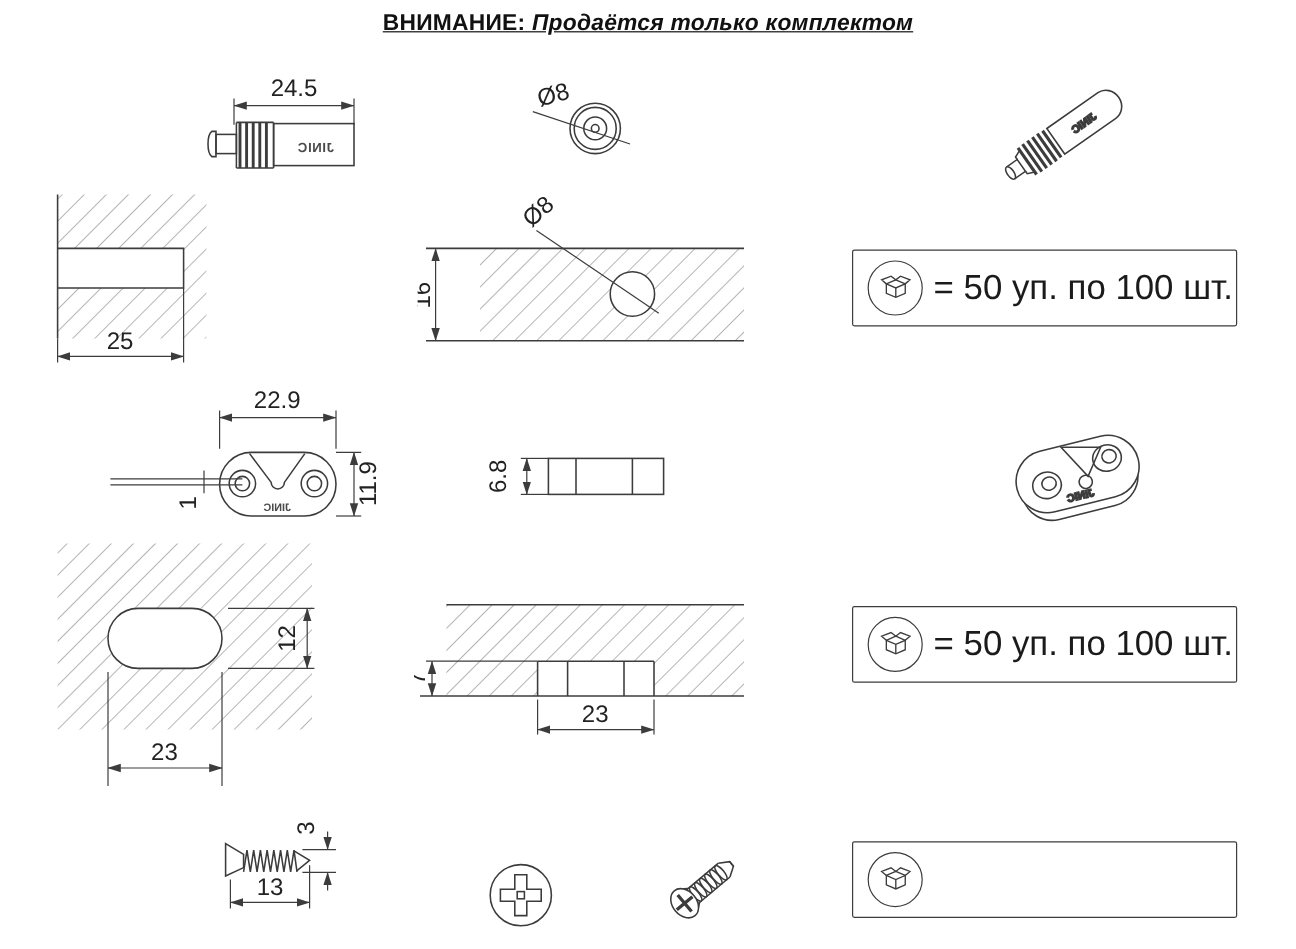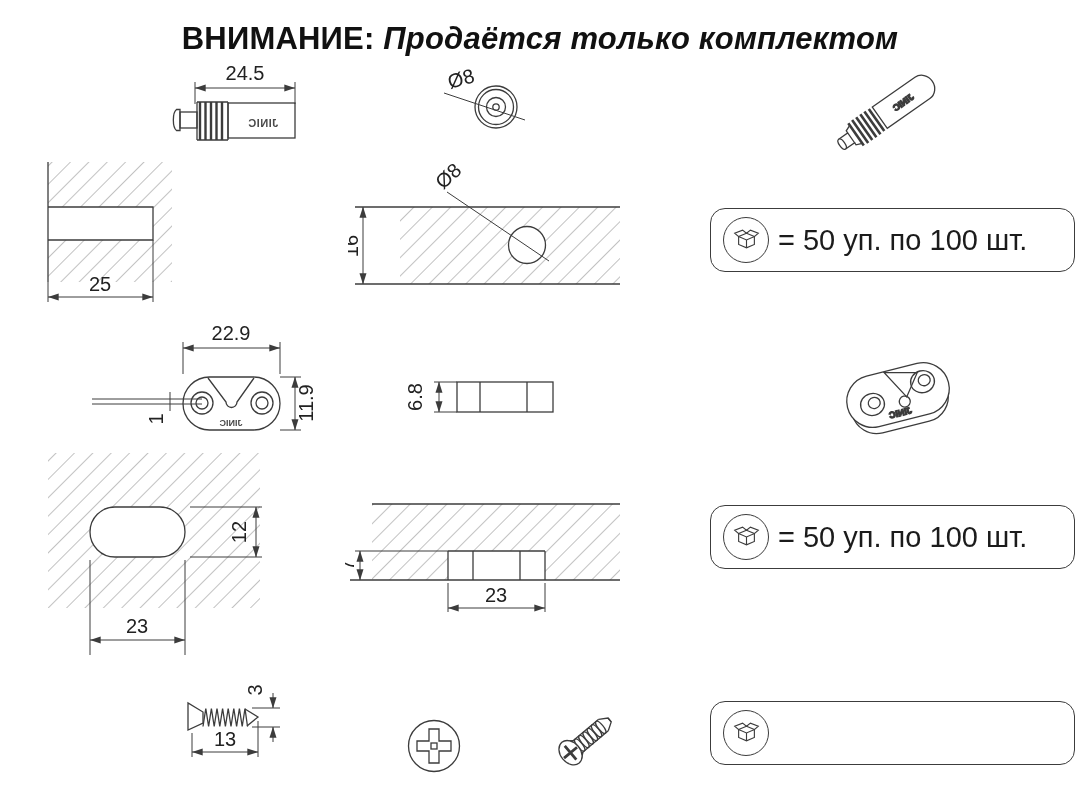--- a/index.html
+++ b/index.html
@@ -1,30 +1,30 @@
 <!DOCTYPE html>
 <html><head>
 <meta charset="utf-8">
 <style>
   * { box-sizing: border-box; }
   html,body { margin:0; padding:0; background:#fff; }
   .page { position:relative; width:1080px; height:791px; background:#fff; overflow:hidden;
           font-family:"Liberation Sans", sans-serif; }
   .abs { position:absolute; }
-  .title { position:absolute; top:21px; left:0; width:100%; text-align:center;
-           font-size:31px; font-weight:bold; color:#111; letter-spacing:0.2px; }
+  .title { position:absolute; top:9px; left:0; width:100%; text-align:center;
+           font-size:19px; font-weight:bold; color:#111; letter-spacing:0.2px;text-decoration:underline; }
   .title .em { font-style:italic; }
   svg text { font-family:"Liberation Sans", sans-serif; }
   .dim  { font-size:20px; fill:#222; }
   .brand-txt { font-size:11px; font-weight:bold; fill:#4a4a4a; letter-spacing:0.5px; }
   .brand-sm  { font-size:9px;  font-weight:bold; fill:#4a4a4a; }
   .st { stroke:#3c3c3c; fill:none; stroke-width:1.3; }
   .sd { stroke:#3c3c3c; fill:none; stroke-width:1; }
-  .pack { position:absolute; left:710px; width:365px; height:64px; border:1.6px solid #3c3c3c;
-          border-radius:15px; display:flex; align-items:center; gap:9px; padding:0 0 0 12px; background:#fff; }
+  .pack { position:absolute; left:710px; width:321px; height:64px; border:1.6px solid #3c3c3c;
+          border-radius:2px; display:flex; align-items:center; gap:9px; padding:0 0 0 12px; background:#fff; }
   .pack-icon { width:46px; height:46px; border:1.4px solid #3c3c3c; border-radius:50%;
                display:flex; align-items:center; justify-content:center; flex:0 0 auto; }
   .pack-label { font-size:29px; color:#1b1b1b; white-space:nowrap; }
 </style>
 </head>
 <body>
 
 <div class="page">
 
   <svg width="0" height="0" style="position:absolute">

